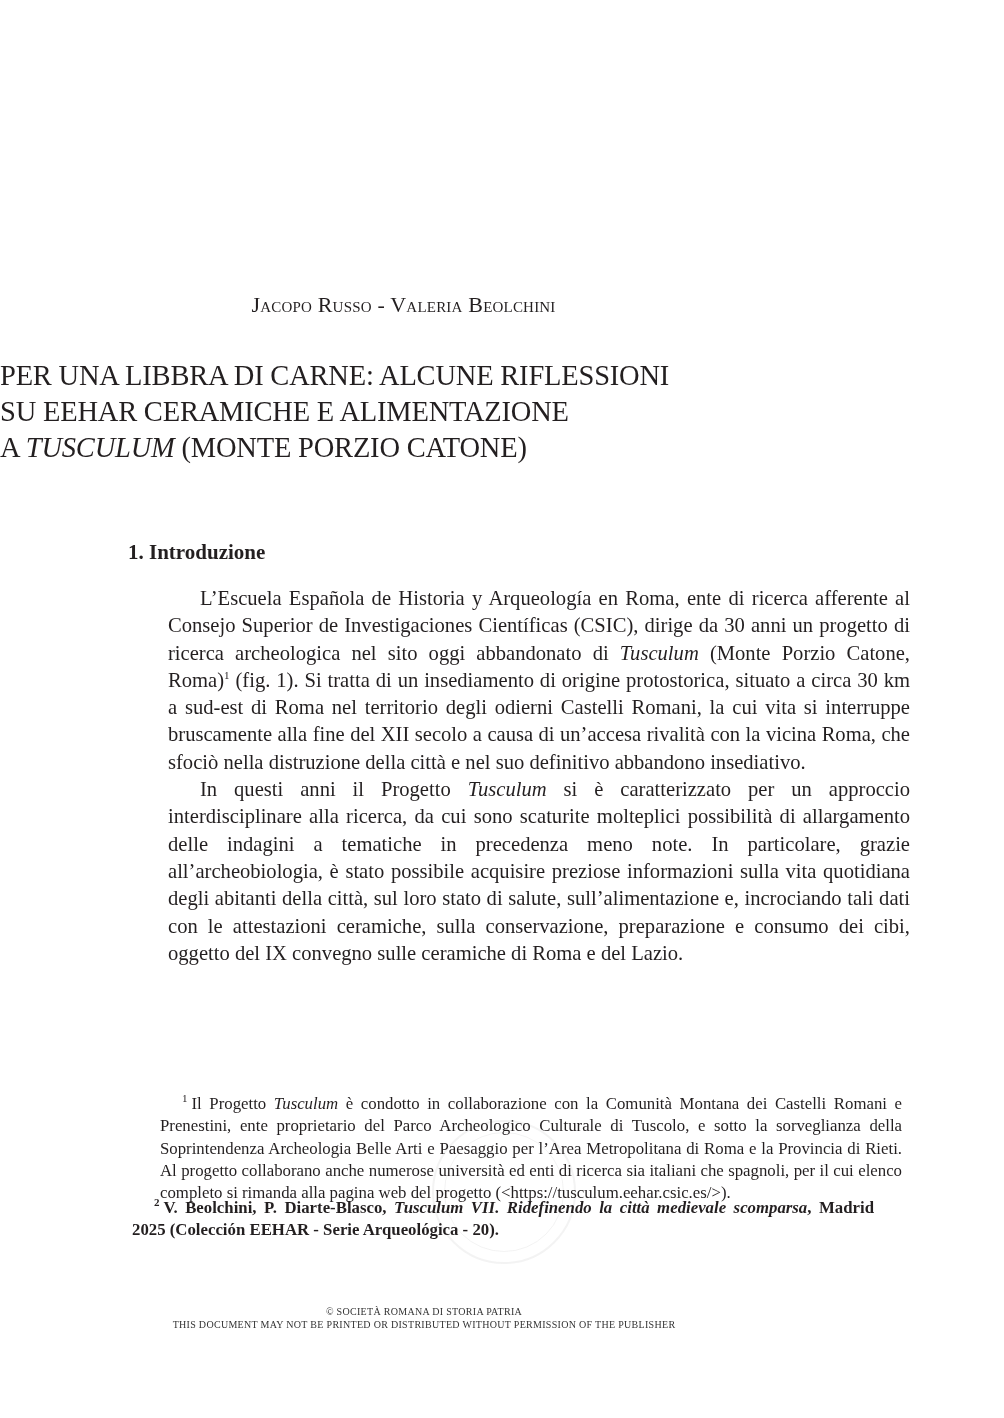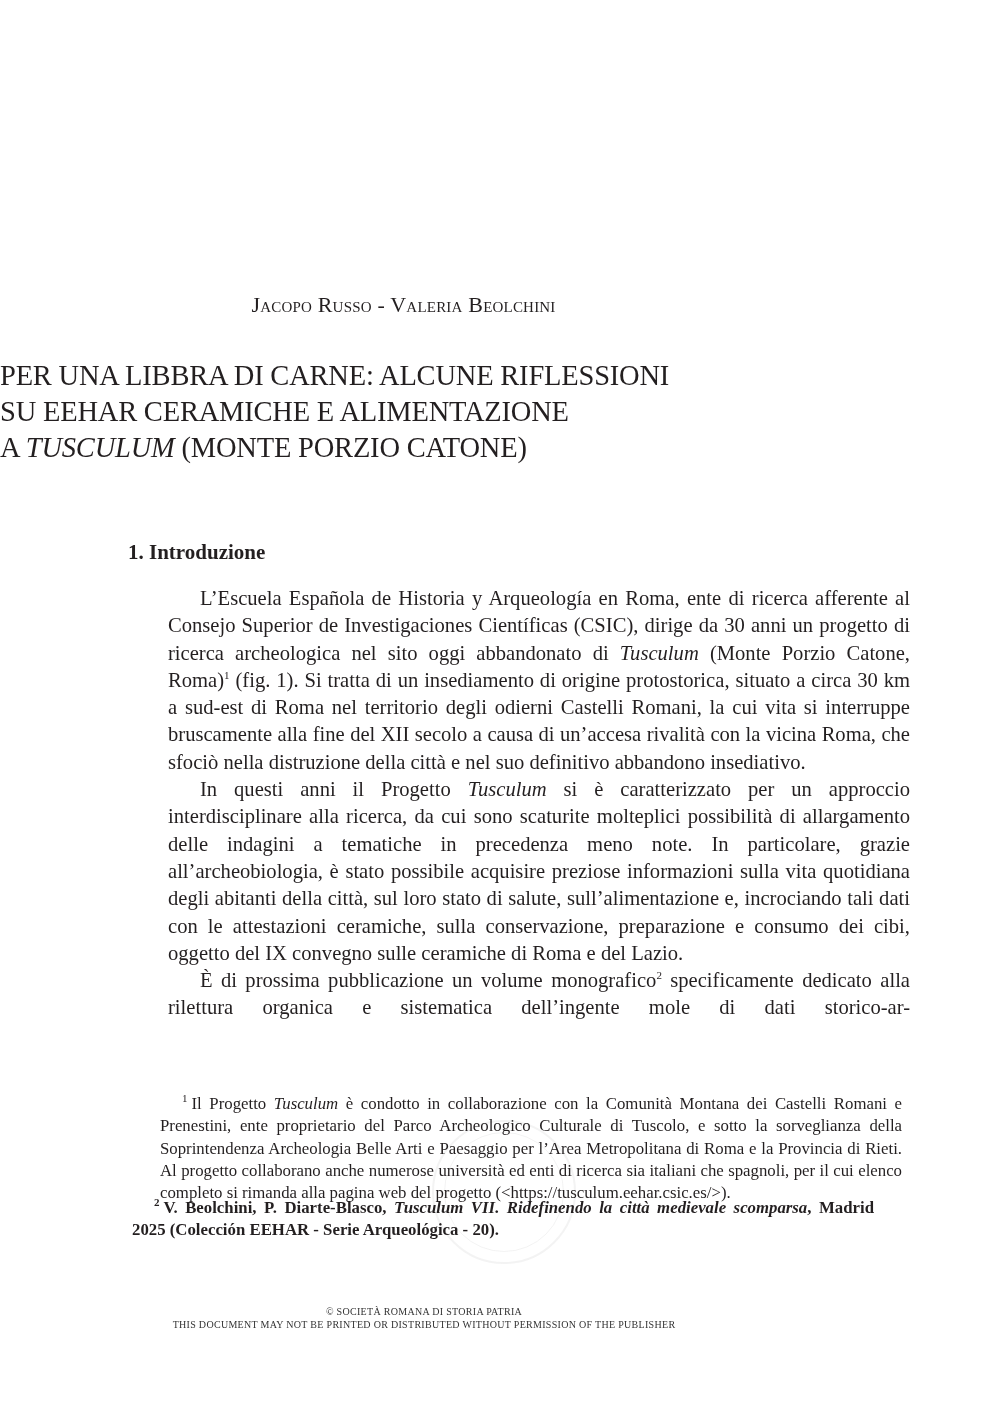--- a/index.html
+++ b/index.html
@@ -38,21 +38,20 @@
   <div>PER UNA LIBBRA DI CARNE: ALCUNE RIFLESSIONI</div>
   <div>SU EEHAR CERAMICHE E ALIMENTAZIONE</div>
   <div><span>A </span><i>TUSCULUM</i><span> (MONTE PORZIO CATONE)</span></div>
 </div>
 
 <div class="section">1.  Introduzione</div>
 
 <div class="body">
   <p><span>L’Escuela Española de Historia y Arqueología en Roma, ente di ricerca afferente al Consejo Superior de Investigaciones Científicas (CSIC), dirige da 30 anni un progetto di ricerca archeologica nel sito oggi abbandonato di </span><i>Tusculum</i><span> (Monte Porzio Catone, Roma)</span><sup>1</sup><span> (fig. 1). Si tratta di un insediamento di origine protostorica, situato a circa 30 km a sud-est di Roma nel territorio degli odierni Castelli Romani, la cui vita si interruppe bruscamente alla fine del XII secolo a causa di un’accesa rivalità con la vicina Roma, che sfociò nella distruzione della città e nel suo definitivo abbandono insediativo.</span></p>
   <p><span>In questi anni il Progetto </span><i>Tusculum</i><span> si è caratterizzato per un approccio interdisciplinare alla ricerca, da cui sono scaturite molteplici possibilità di allargamento delle indagini a tematiche in precedenza meno note. In particolare, grazie all’archeobiologia, è stato possibile acquisire preziose informazioni sulla vita quotidiana degli abitanti della città, sul loro stato di salute, sull’alimentazione e, incrociando tali dati con le attestazioni ceramiche, sulla conservazione, preparazione e consumo dei cibi, oggetto del IX convegno sulle ceramiche di Roma e del Lazio.</span></p>
-  <p style="text-align-last:justify"><span>È di prossima pubblicazione un volume monografico</span><sup>2</sup><span> specificamente dedicato alla rilettura organica e sistematica dell’ingente mole di dati storico-ar-</span></p>
 </div>
 
 <div class="fn fn1">
   <p><span class="fnum">1</span><span>Il Progetto </span><i>Tusculum</i><span> è condotto in collaborazione con la Comunità Montana dei Castelli Romani e Prenestini, ente proprietario del Parco Archeologico Culturale di Tuscolo, e sotto la sorveglianza della Soprintendenza Archeologia Belle Arti e Paesaggio per l’Area Metropolitana di Roma e la Provincia di Rieti. Al progetto collaborano anche numerose università ed enti di ricerca sia italiani che spagnoli, per il cui elenco completo si rimanda alla pagina web del progetto (&lt;https://tusculum.eehar.csic.es/&gt;).</span></p>
 </div>
 
 <div class="fn fn2">
   <p><span class="fnum">2</span><span>V. Beolchini, P. Diarte-Blasco, </span><i>Tusculum VII. Ridefinendo la città medievale scomparsa</i><span>, Madrid 2025 (Colección EEHAR - Serie Arqueológica - 20).</span></p>
 </div>
 

